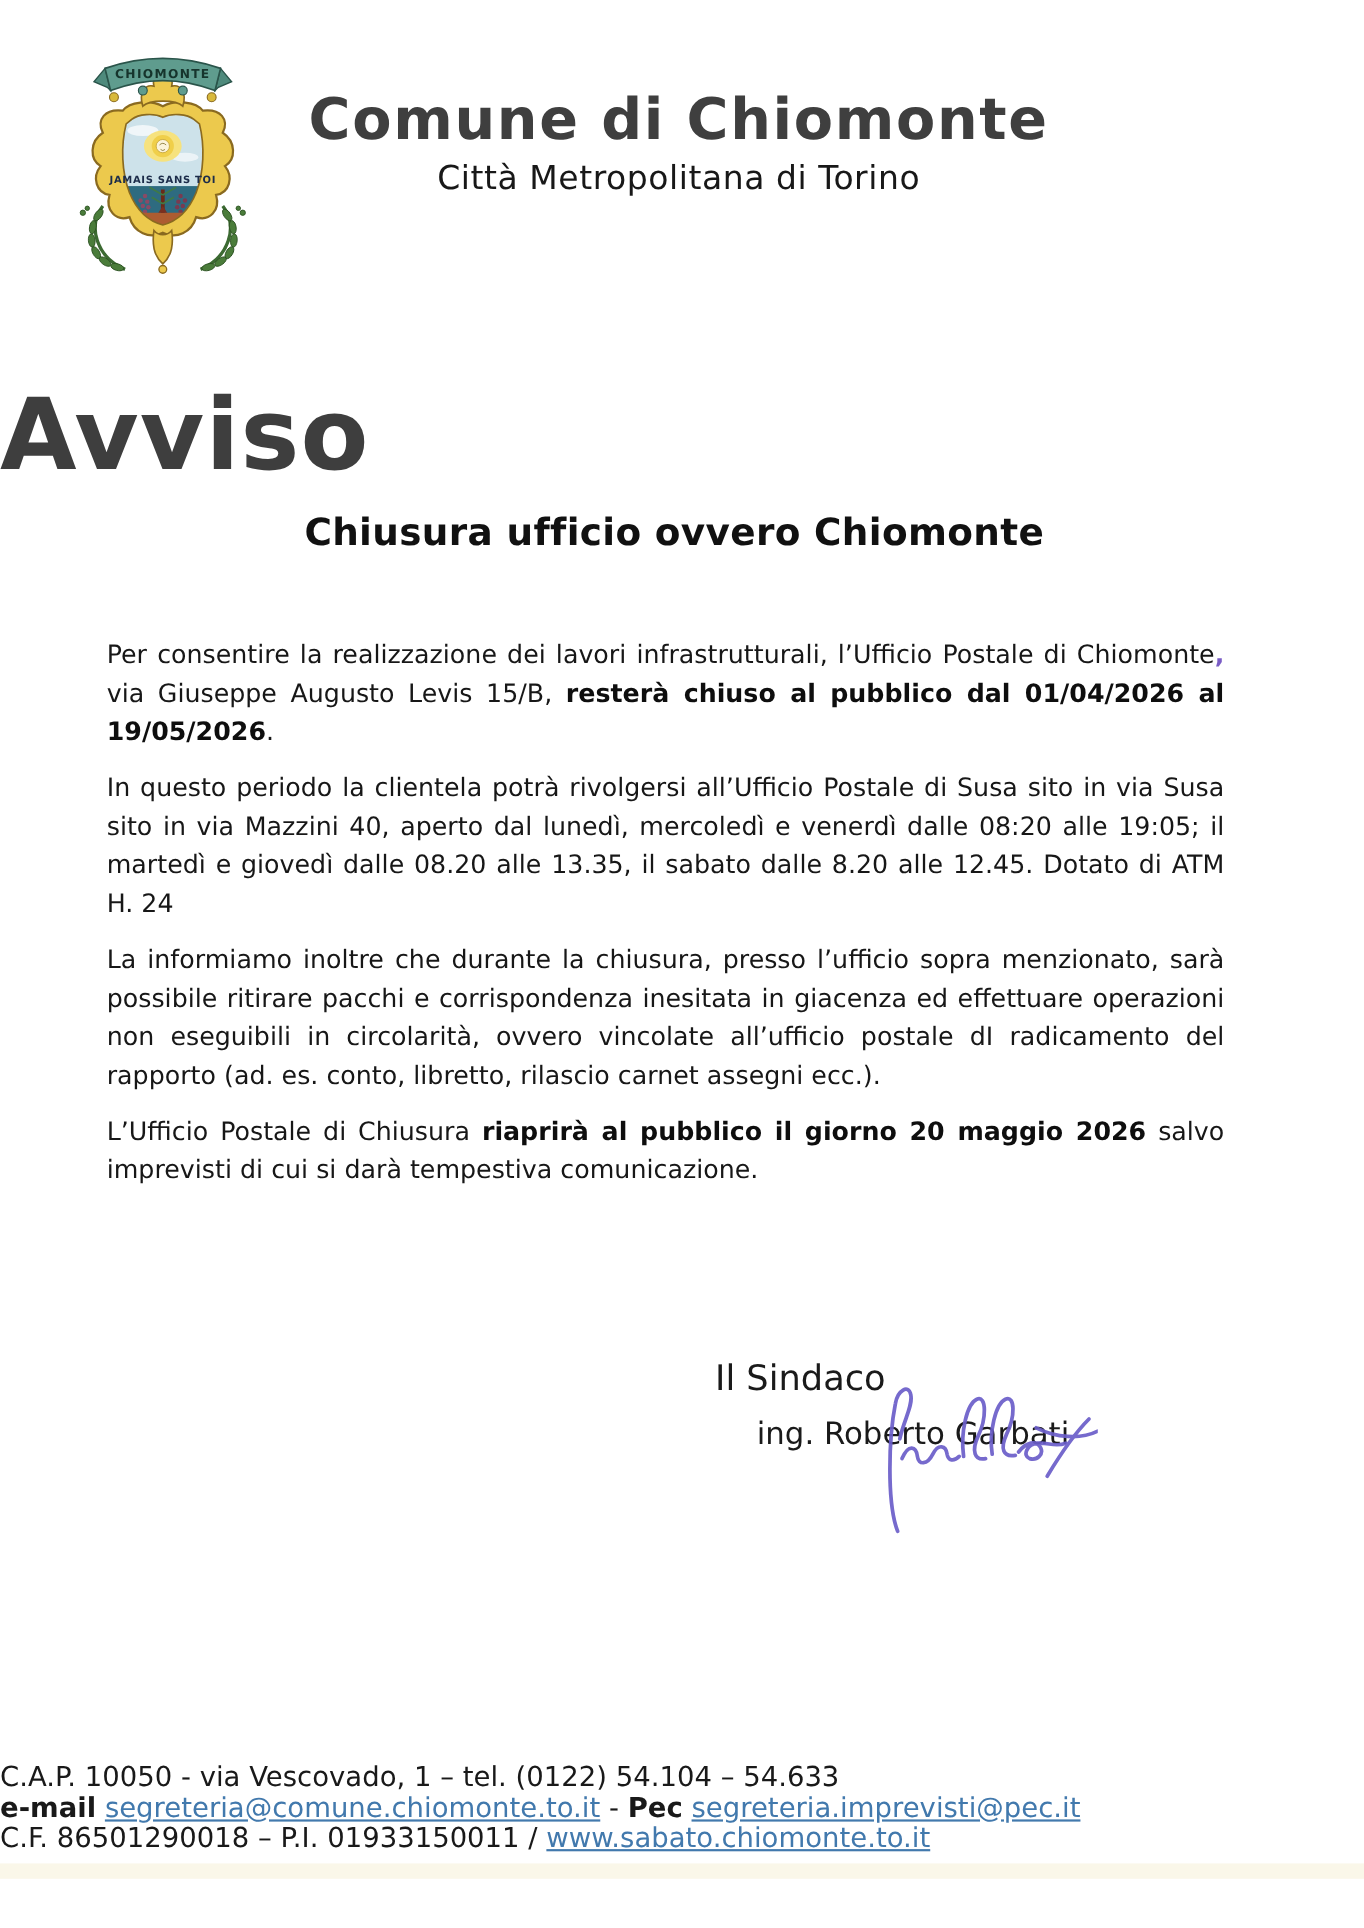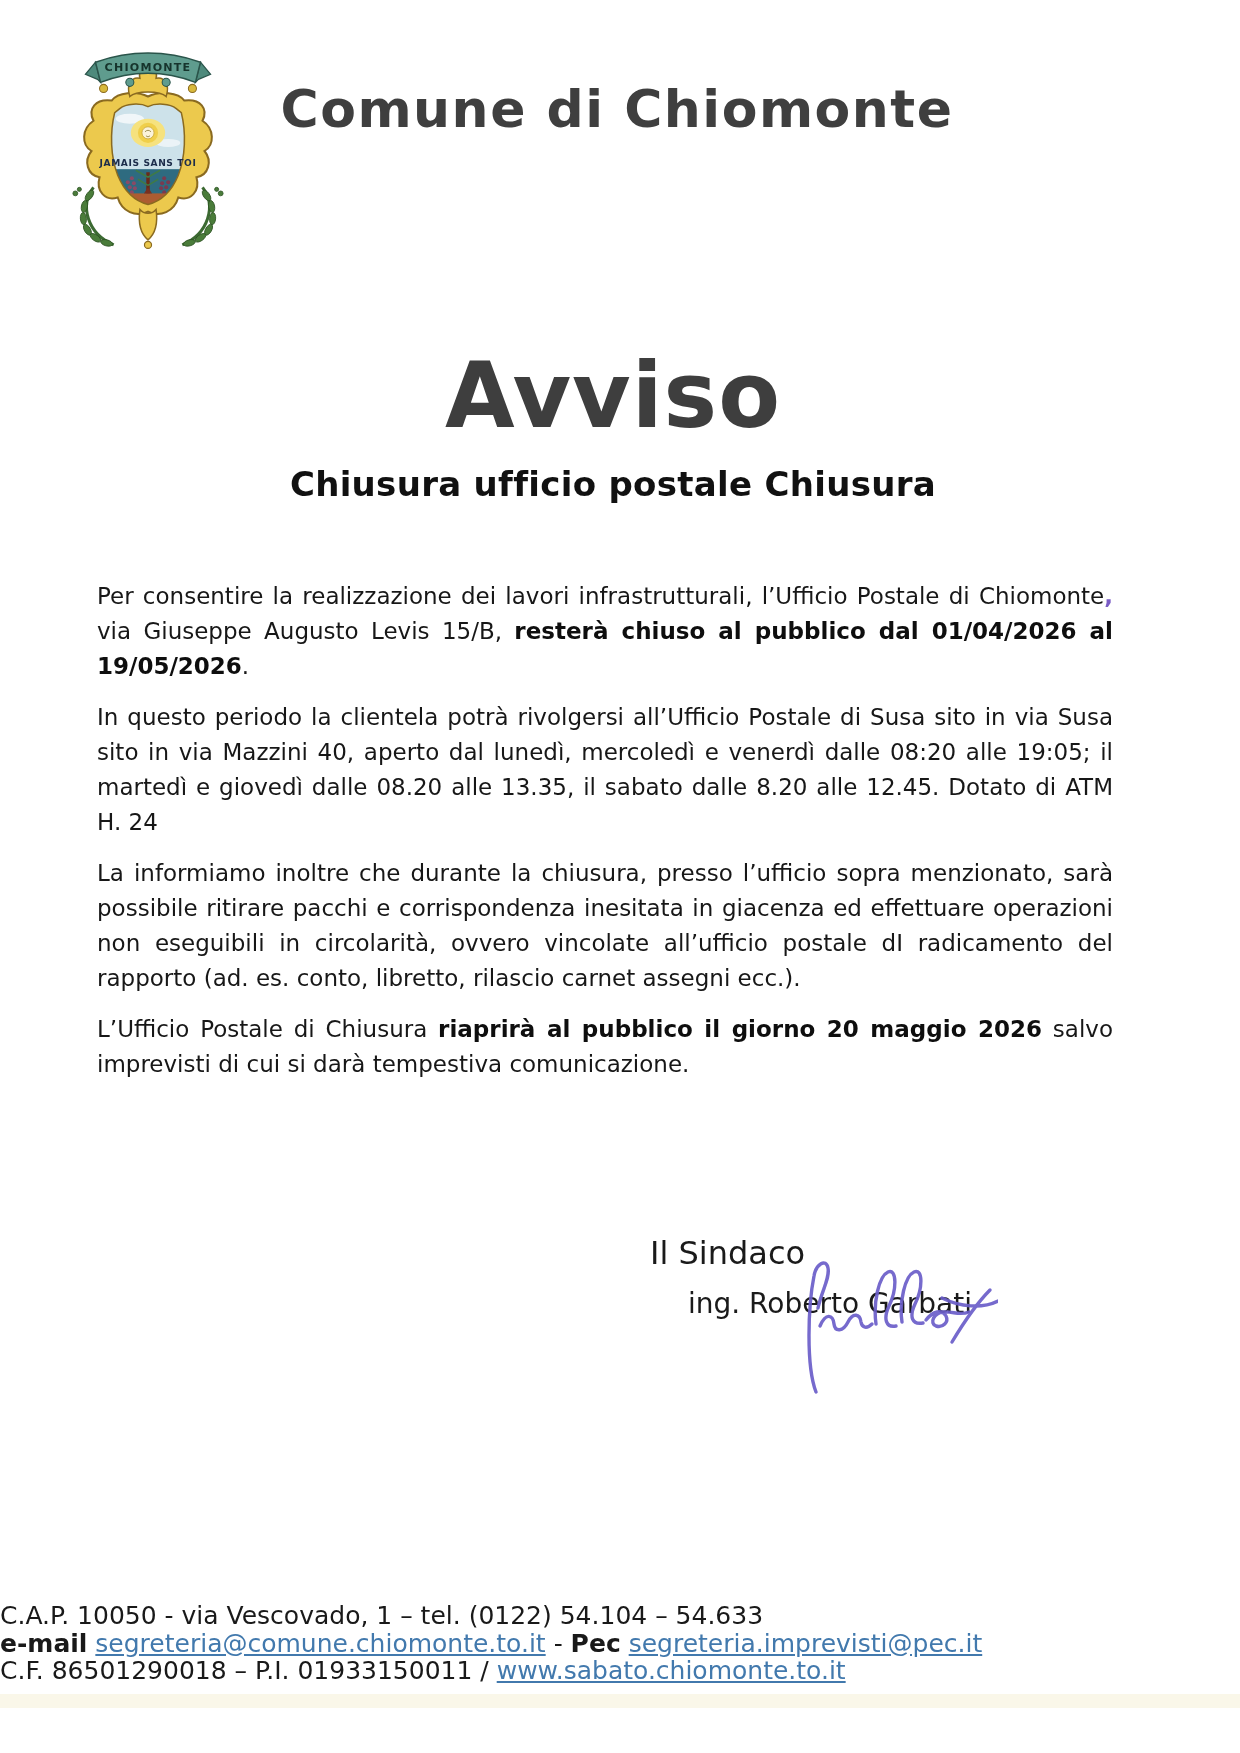--- a/index.html
+++ b/index.html
@@ -11,21 +11,21 @@
     font-family:"DejaVu Sans","Liberation Sans",sans-serif;
     color:#1a1a1a;
     overflow:hidden;
   }
   .crest{position:absolute;left:66px;top:44px;width:164px;height:214px;}
   .header-text{position:absolute;left:237px;top:82px;width:760px;text-align:center;}
   .muni-title{font-size:52px;font-weight:bold;color:#3f3f3f;letter-spacing:1.5px;line-height:1.05;text-align:center;}
   .muni-sub{font-size:30px;color:#181818;margin-top:8px;letter-spacing:0.5px;}
   .avviso-title{
     position:absolute;left:0;top:351px;width:1226px;
-    text-align:center;font-size:90px;font-weight:bold;color:#3e3e3e;line-height:1;
+    text-align:left;font-size:90px;font-weight:bold;color:#3e3e3e;line-height:1;
     letter-spacing:1px;
   }
   .notice-subject{
     position:absolute;left:0;top:464px;width:1226px;
     text-align:center;font-size:34px;font-weight:bold;color:#111111;letter-spacing:0.3px;
   }
   .doc-body{
     position:absolute;left:97px;top:579px;width:1016px;
     font-size:23px;line-height:35px;text-align:justify;color:#171717;
   }
@@ -127,24 +127,25 @@
       <path d="M 132 18 L 142 30 L 130 35 L 127 38 Z" fill="#4e8a7c" stroke="#2a544a" stroke-width="1.2"></path>
       <path d="M 28 18 Q 80 0 132 18 L 127 38 Q 80 20 33 38 Z" fill="#5f9c8e" stroke="#2a544a" stroke-width="1.5"></path>
       <circle cx="36" cy="44" r="4" fill="#d8b93c" stroke="#8a6a20" stroke-width="1"></circle>
       <circle cx="124" cy="44" r="4" fill="#d8b93c" stroke="#8a6a20" stroke-width="1"></circle>
       <text x="80" y="27" text-anchor="middle" font-size="11" font-weight="bold" letter-spacing="1.2" fill="#16342c">CHIOMONTE</text>
     </g>
   </svg>
 
   <div class="header-text">
     <div class="muni-title">Comune di Chiomonte</div>
+    <div class="muni-sub">Città Metropolitana di Torino</div>
   </div>
 
   <div class="avviso-title">Avviso</div>
-  <div class="notice-subject">Chiusura ufficio postale Chiusura</div>
+  <div class="notice-subject">Chiusura ufficio ovvero Chiomonte</div>
 
   <div class="doc-body">
     <p><span>Per consentire la realizzazione dei lavori infrastrutturali, l’Ufficio Postale di Chiomonte</span><span class="pen">,</span>
       <span>via Giuseppe Augusto Levis 15/B, </span><b>resterà chiuso al pubblico dal 01/04/2026 al 19/05/2026</b><span>.</span></p>
 
     <p>In questo periodo la clientela potrà rivolgersi all’Ufficio Postale di Susa sito in via Susa sito in via Mazzini 40, aperto dal lunedì, mercoledì e venerdì dalle 08:20 alle 19:05; il martedì e giovedì dalle 08.20 alle 13.35, il sabato dalle 8.20 alle 12.45. Dotato di ATM H. 24</p>
 
     <p>La informiamo inoltre che durante la chiusura, presso l’ufficio sopra menzionato, sarà possibile ritirare pacchi e corrispondenza inesitata in giacenza ed effettuare operazioni non eseguibili in circolarità, ovvero vincolate all’ufficio postale dI radicamento del rapporto (ad. es. conto, libretto, rilascio carnet assegni ecc.).</p>
 
     <p><span>L’Ufficio Postale di Chiusura </span><b>riaprirà al pubblico il giorno 20 maggio 2026</b><span> salvo imprevisti di cui si darà tempestiva comunicazione.</span></p>

